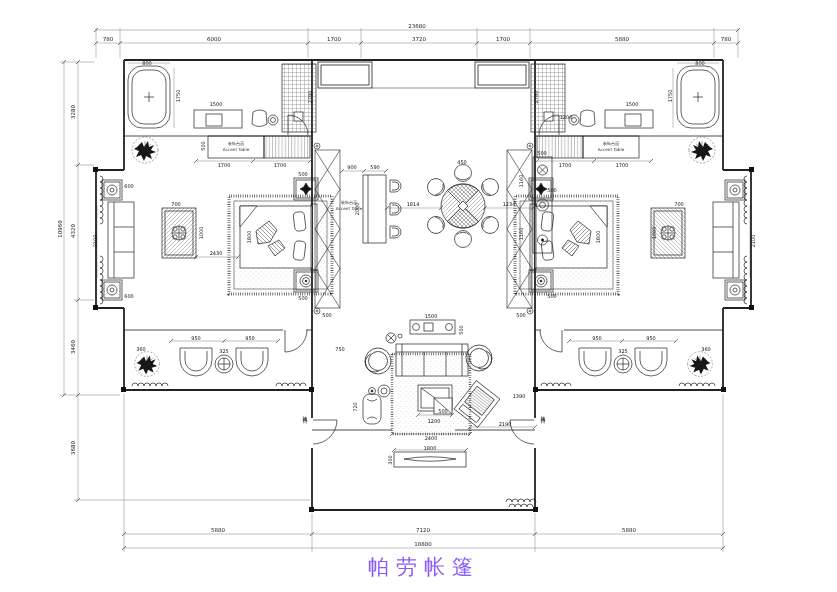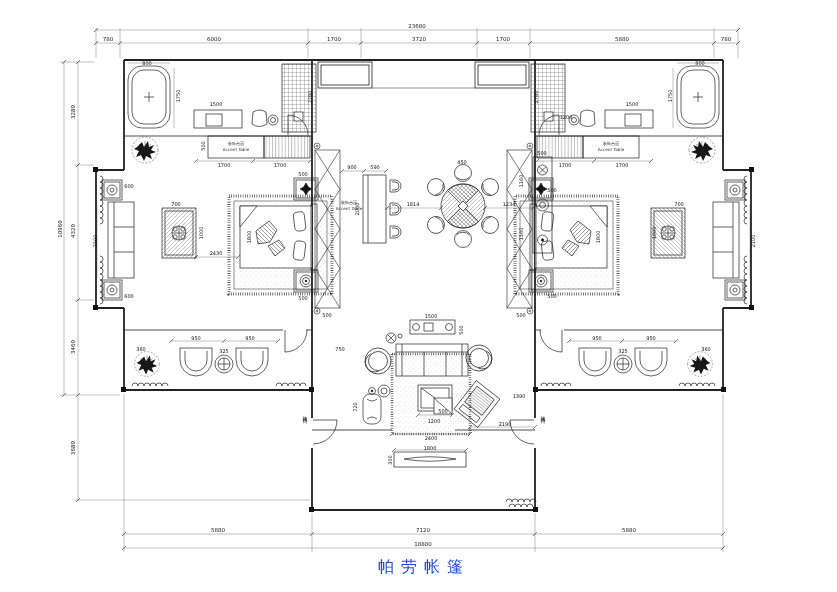--- a/index.html
+++ b/index.html
@@ -9,21 +9,21 @@
   .d{position:absolute;transform:translate(-50%,-50%);font-size:5px;color:#111;
      white-space:nowrap;line-height:1;letter-spacing:0}
   .d.v{transform:translate(-50%,-50%) rotate(-90deg)}
   .d.chain{font-size:5.5px;color:#222}
   .ann{position:absolute;transform:translate(-50%,-50%);font-size:4.2px;color:#333;
        text-align:center;line-height:1.25;white-space:nowrap}
   .vt{position:absolute;transform:translate(-50%,-50%);writing-mode:vertical-rl;
       text-orientation:upright;font-size:4.6px;color:#333;letter-spacing:1px;white-space:nowrap}
   .title{position:absolute;transform:translate(-50%,-50%);
          font-family:Liberation Mono, monospace;
-         font-size:16px;letter-spacing:7px;color:#1d4ed8;white-space:nowrap}
+         font-size:21px;letter-spacing:7px;color:#8b5cf6;white-space:nowrap}
 </style>
 </head>
 <body>
 
 <div id="stage">
 
 <svg id="plan" width="837" height="592" viewBox="0 0 837 592">
   <defs>
     <pattern id="grid" width="4" height="4" patternUnits="userSpaceOnUse">
       <path d="M0,0.3 H4 M0.3,0 V4" stroke="#555" stroke-width="0.35" fill="none"></path>

